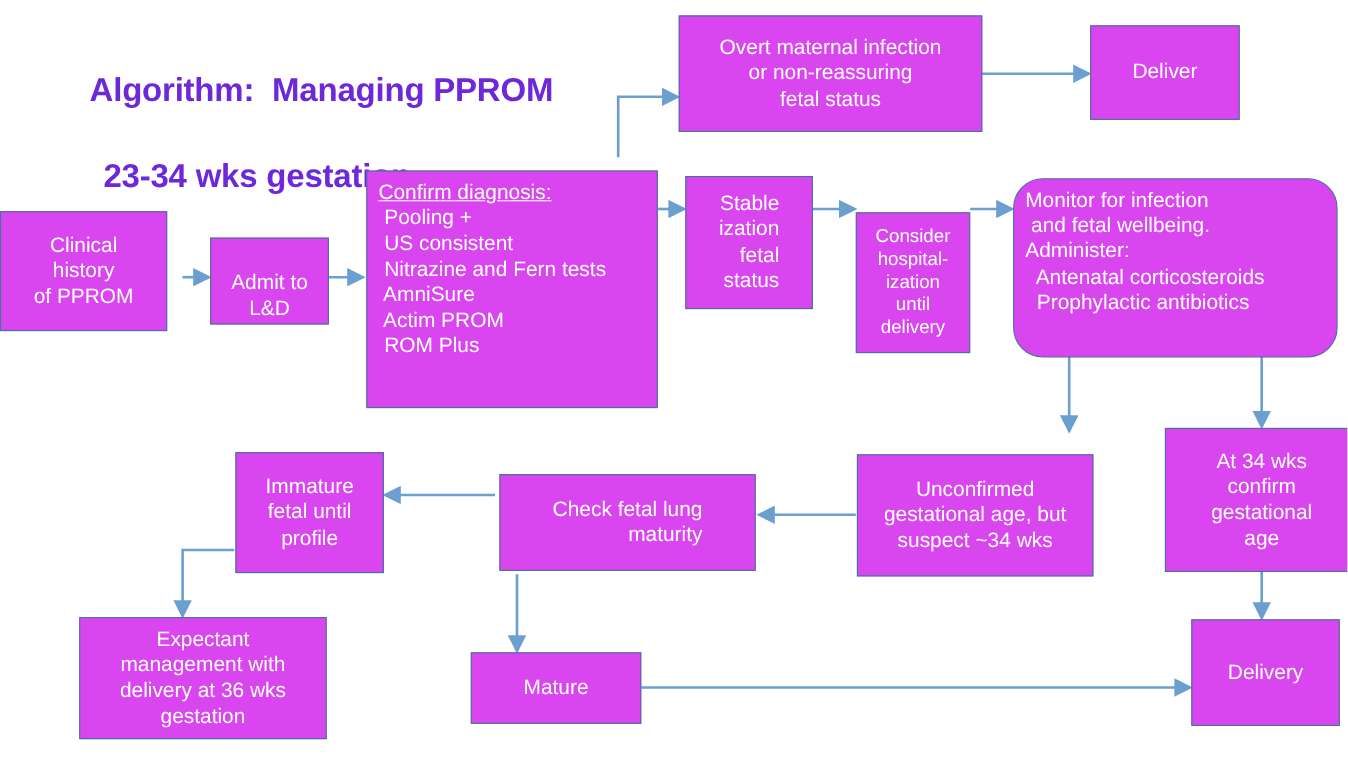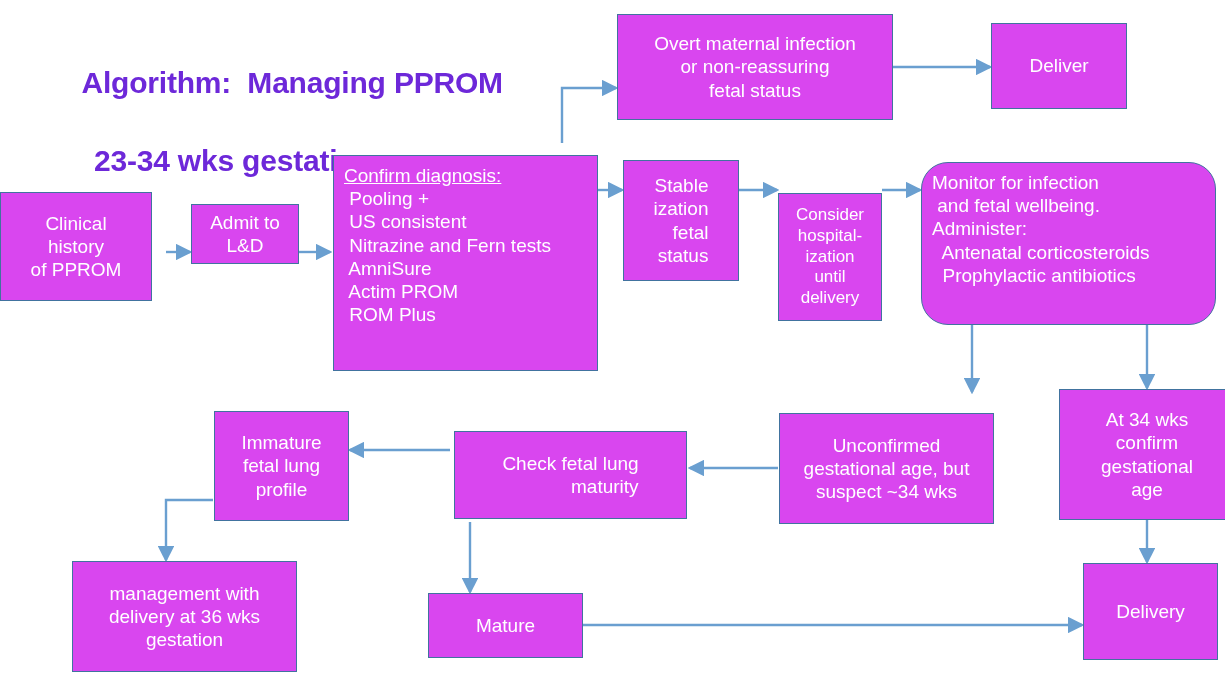--- a/index.html
+++ b/index.html
@@ -112,21 +112,21 @@
   </svg>
 
   <div class="box" style="left:0; top:192px; width:152px; height:109px;">
     <div>
       <span class="ln">Clinical</span>
       <span class="ln">history</span>
       <span class="ln">of PPROM</span>
     </div>
   </div>
 
-  <div class="box" style="left:191px; top:204px; width:108px; height:60px;">
+  <div class="box" style="left:191px; top:216px; width:108px; height:79px;align-items:flex-end;">
     <div>
       <span class="ln">Admit to</span>
       <span class="ln">L&amp;D</span>
     </div>
   </div>
 
   <div class="box left-align" style="left:333px; top:143px; width:265px; height:216px;">
     <div>
       <span class="hdr">Confirm diagnosis:</span>
       <span class="ln"> Pooling +</span>
@@ -201,27 +201,28 @@
   <div class="box" style="left:454px; top:431px; width:233px; height:88px;text-align:right;">
     <div>
       <span class="ln">Check fetal lung</span>
       <span class="ln">maturity</span>
     </div>
   </div>
 
   <div class="box" style="left:214px; top:411px; width:135px; height:110px;">
     <div>
       <span class="ln">Immature</span>
-      <span class="ln">fetal lung</span>
+      <span class="ln">fetal until</span>
       <span class="ln">profile</span>
     </div>
   </div>
 
   <div class="box" style="left:72px; top:561px; width:225px; height:111px;">
     <div>
+      <span class="ln">Expectant</span>
       <span class="ln">management with</span>
       <span class="ln">delivery at 36 wks</span>
       <span class="ln">gestation</span>
     </div>
   </div>
 
   <div class="box" style="left:428px; top:593px; width:155px; height:65px;">
     <div>
       <span class="ln">Mature</span>
     </div>

